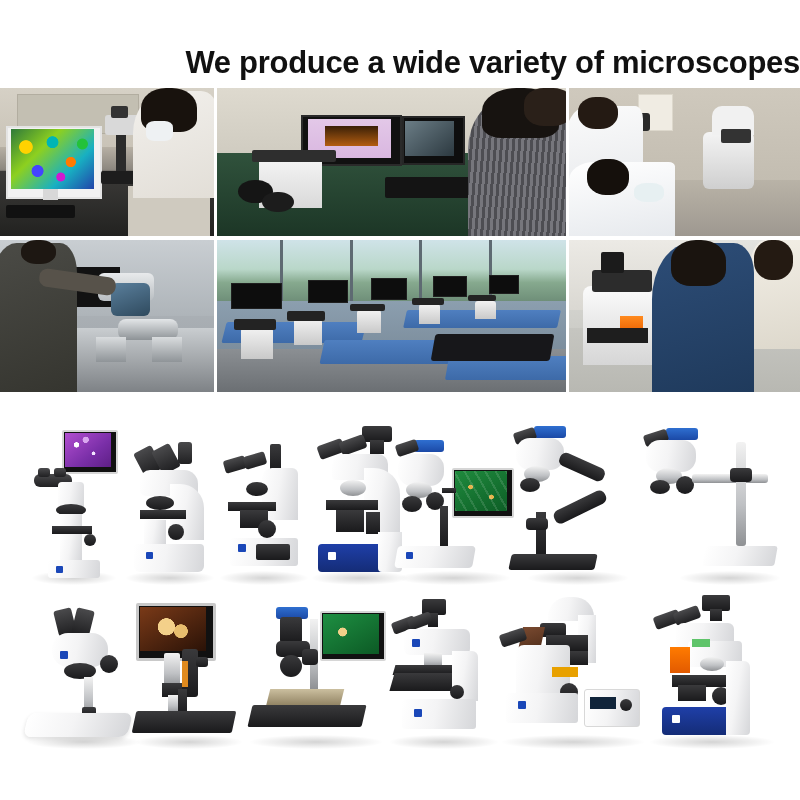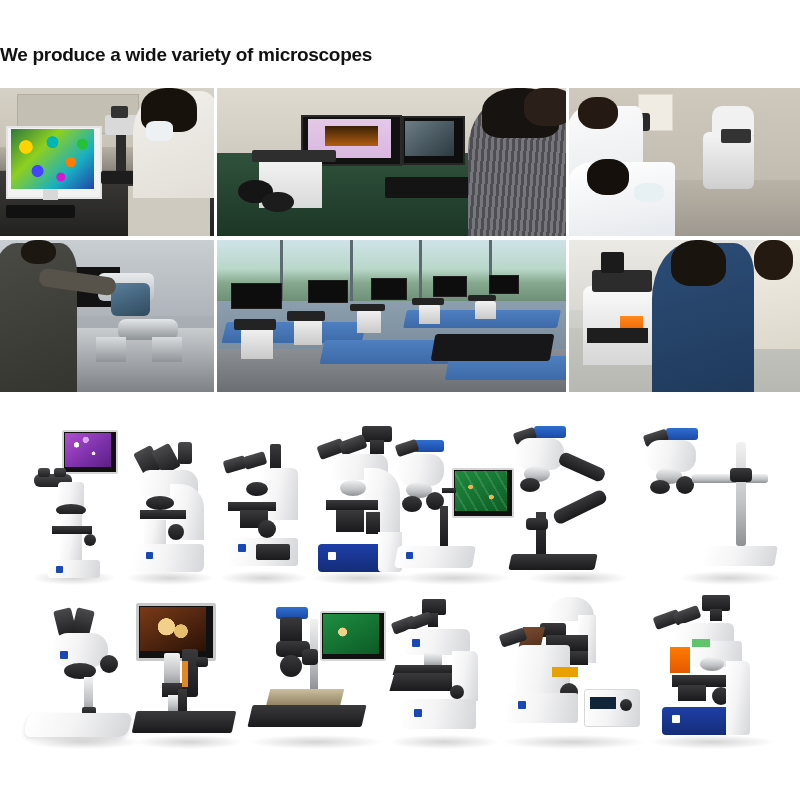--- a/index.html
+++ b/index.html
@@ -20,22 +20,22 @@
     height: 800px;
     background: #ffffff;
   }
 
   
   .headline {
     position: absolute;
     top: 22px;
     left: 0;
     width: 800px;
-    text-align: left;
-    font-size: 19px;
+    text-align: right;
+    font-size: 31px;
     font-weight: bold;
     color: #111111;
     letter-spacing: -0.3px;
     line-height: 40px;
     white-space: nowrap;
   }
 
   
   .collage {
     position: absolute;

